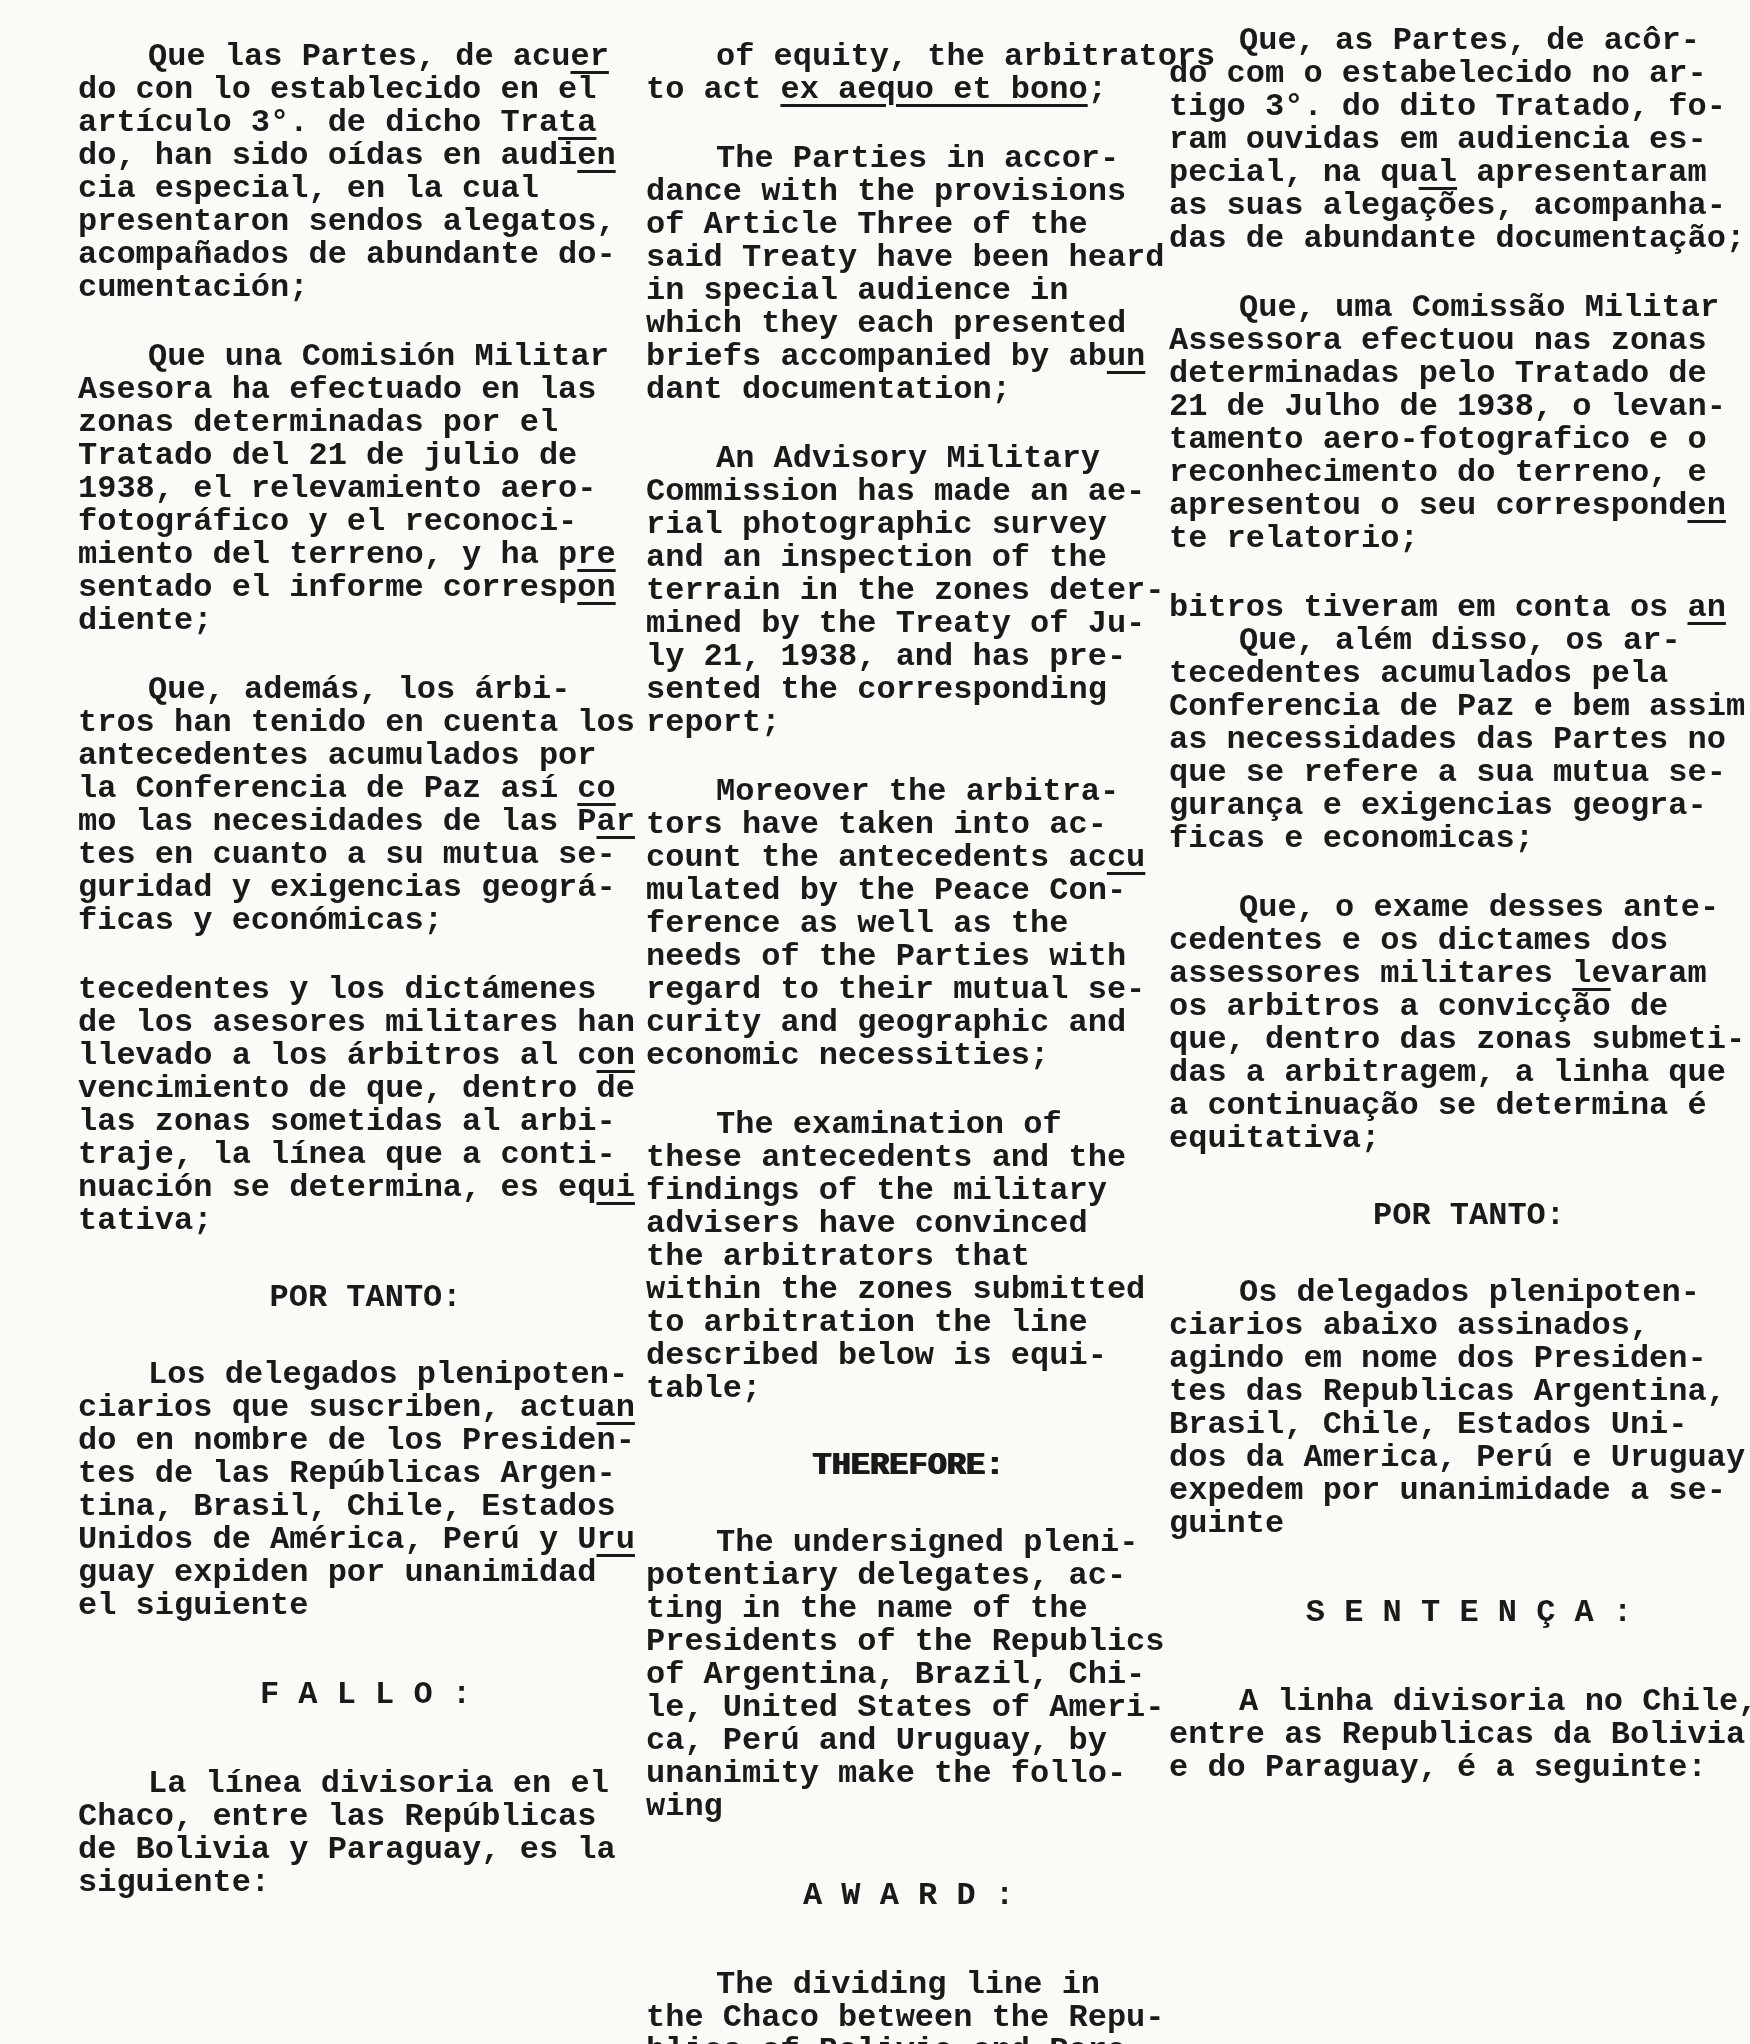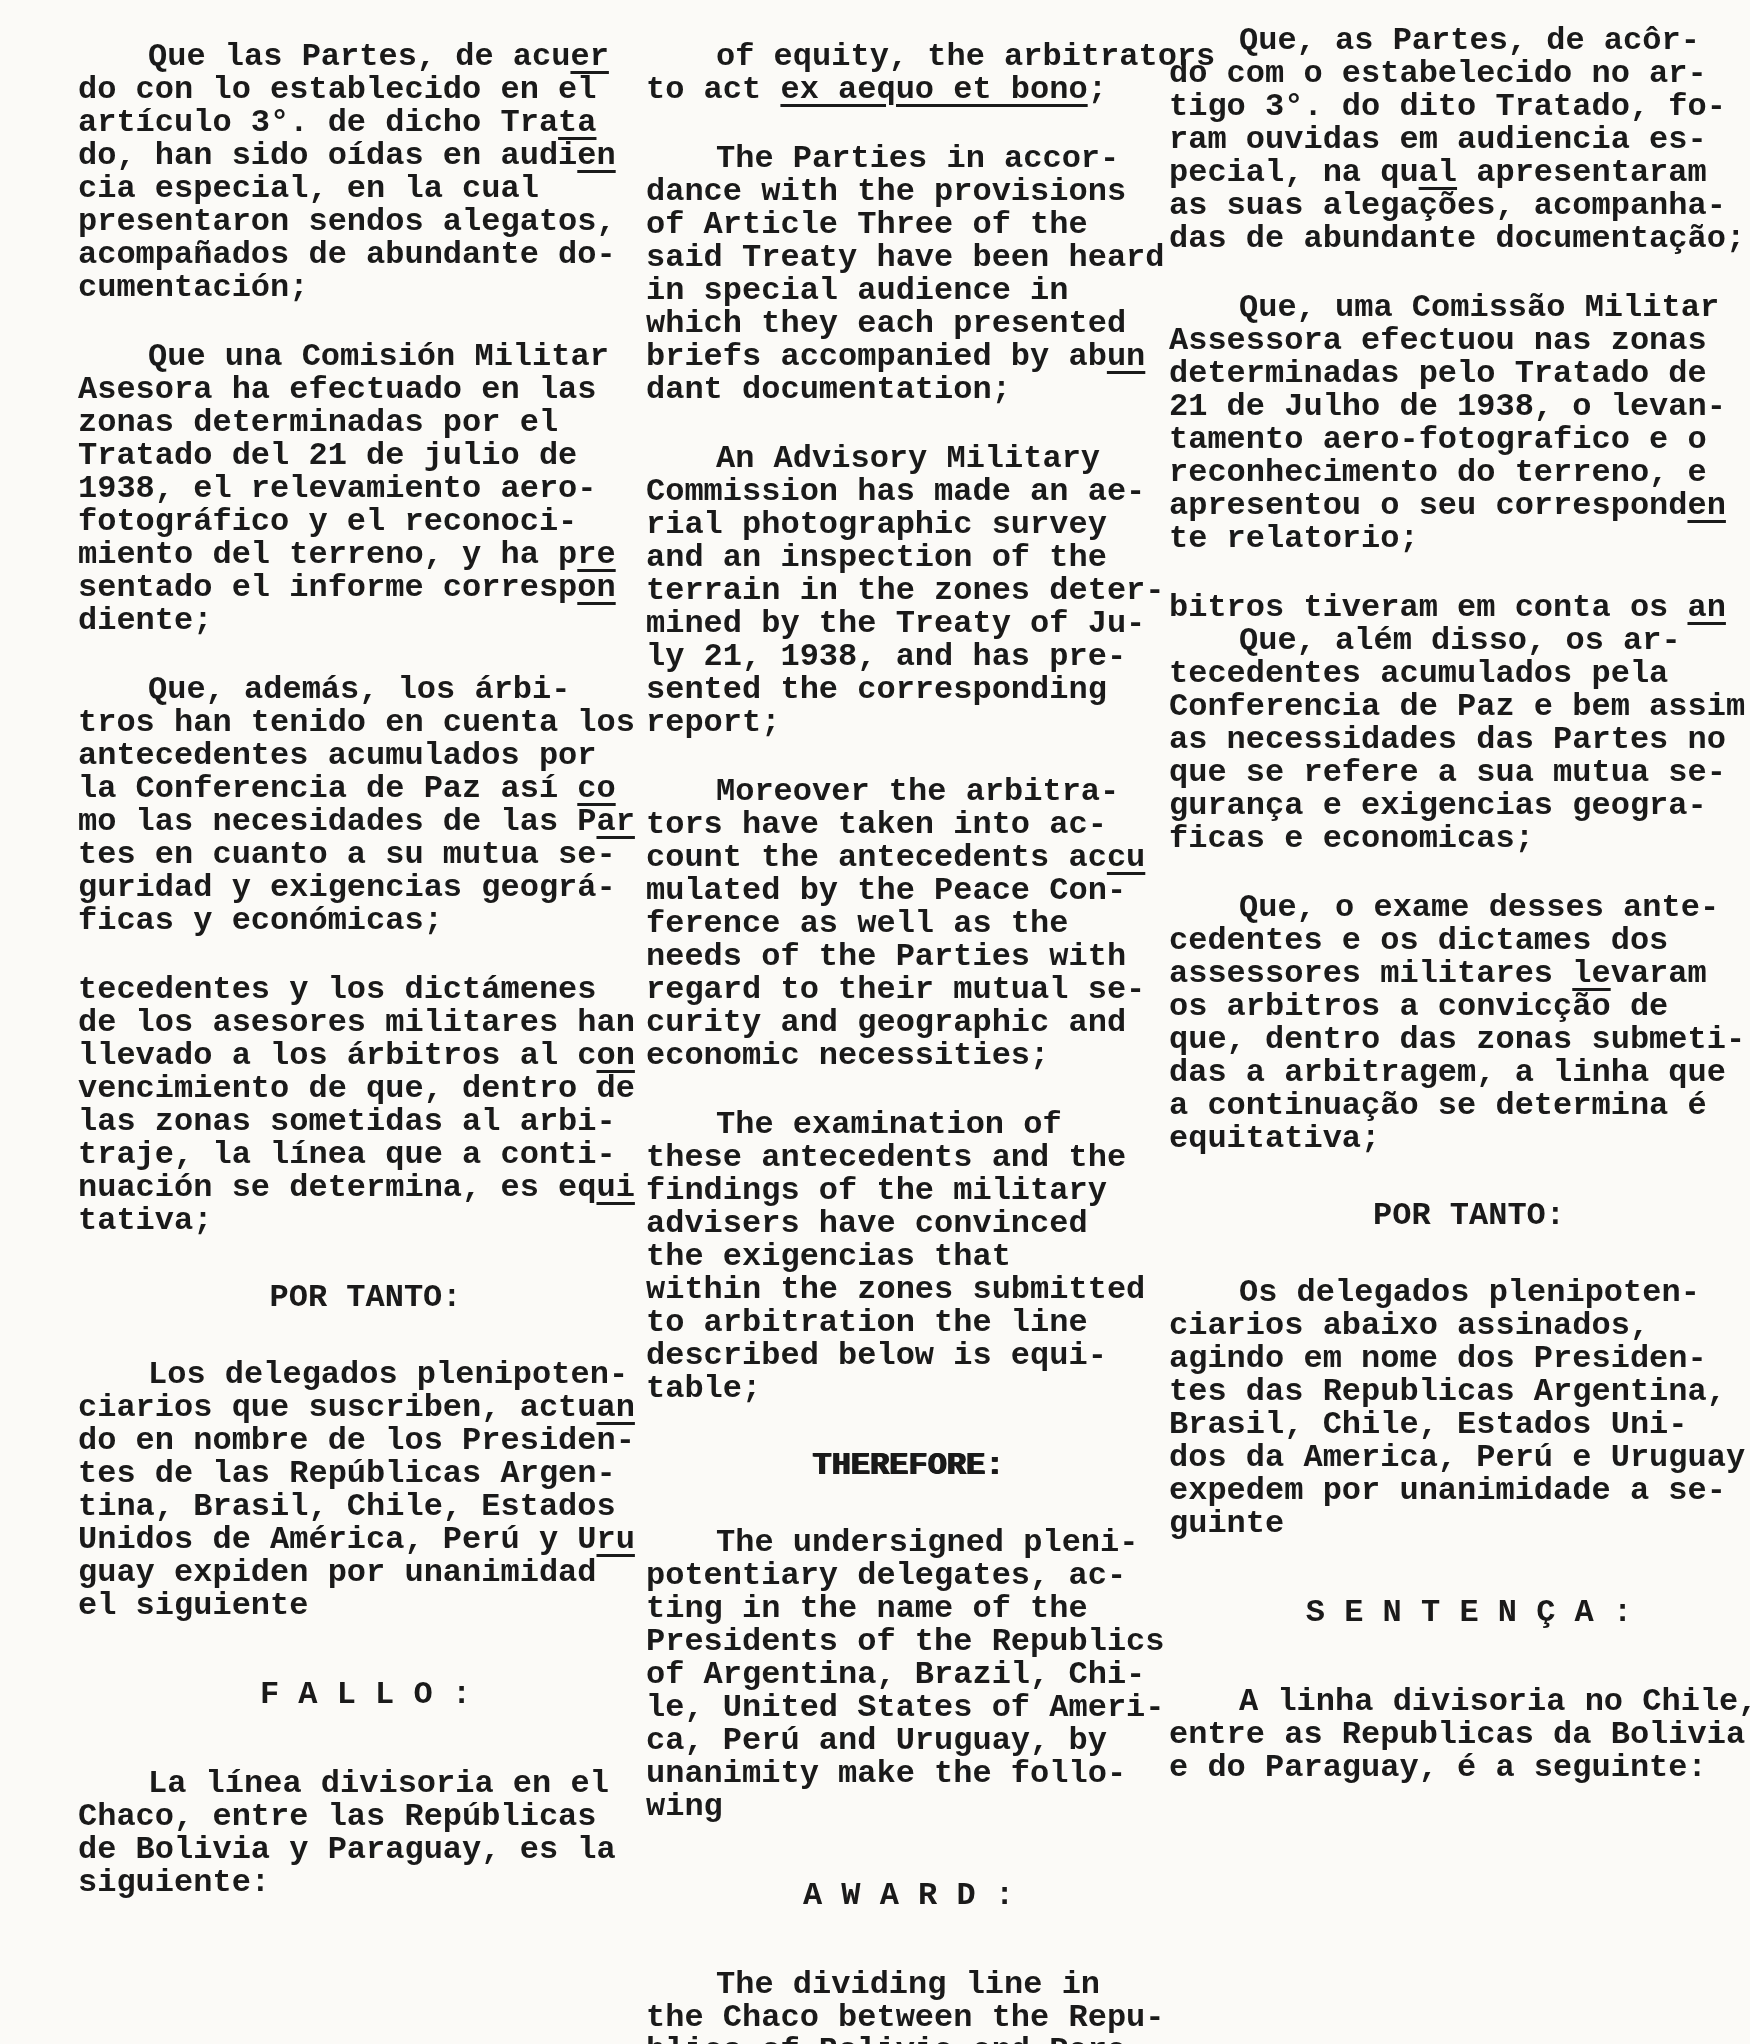--- a/index.html
+++ b/index.html
@@ -137,21 +137,21 @@
         <div class="line"><span>needs of the Parties with</span></div>
         <div class="line"><span>regard to their mutual se-</span></div>
         <div class="line"><span>curity and geographic and</span></div>
         <div class="line"><span>economic necessities;</span></div>
       </div>
       <div class="para">
         <div class="line first"><span>The examination of</span></div>
         <div class="line"><span>these antecedents and the</span></div>
         <div class="line"><span>findings of the military</span></div>
         <div class="line"><span>advisers have convinced</span></div>
-        <div class="line"><span>the exigencias that</span></div>
+        <div class="line"><span>the arbitrators that</span></div>
         <div class="line"><span>within the zones submitted</span></div>
         <div class="line"><span>to arbitration the line</span></div>
         <div class="line"><span>described below is equi-</span></div>
         <div class="line"><span>table;</span></div>
       </div>
       <div class="heading hbold">THEREFORE:</div>
       <div class="para">
         <div class="line first"><span>The undersigned pleni-</span></div>
         <div class="line"><span>potentiary delegates, ac-</span></div>
         <div class="line"><span>ting in the name of the</span></div>

